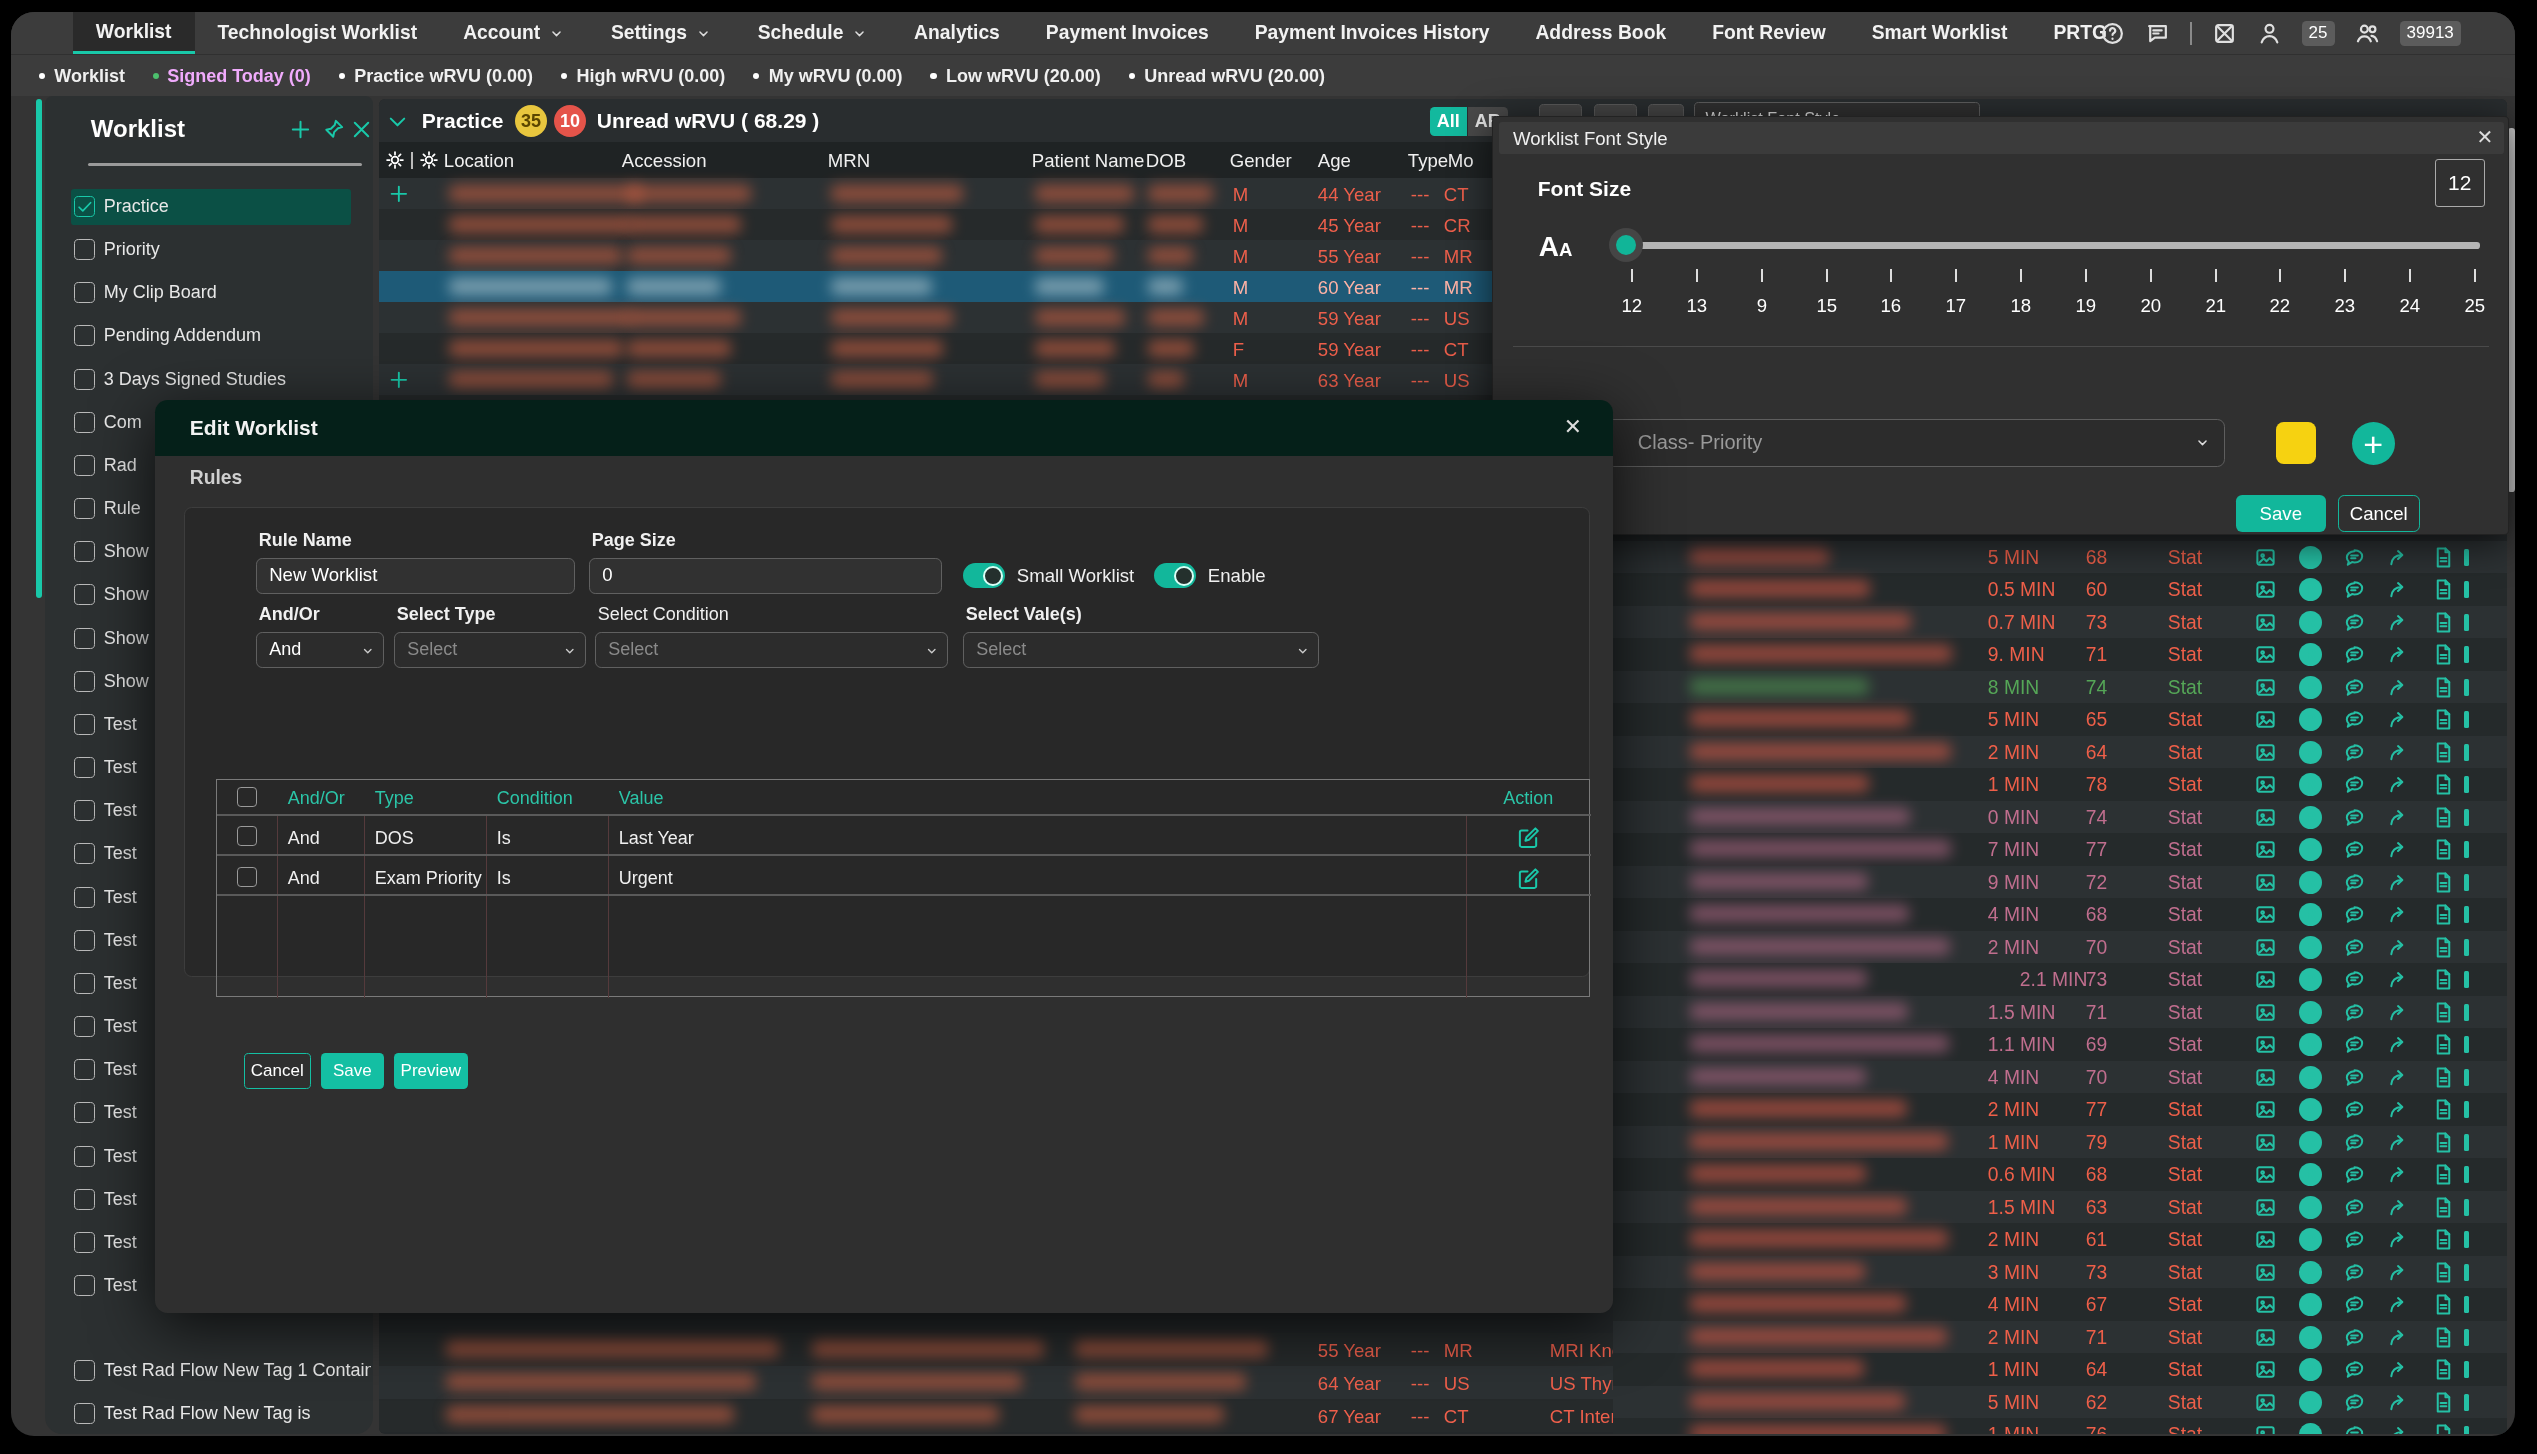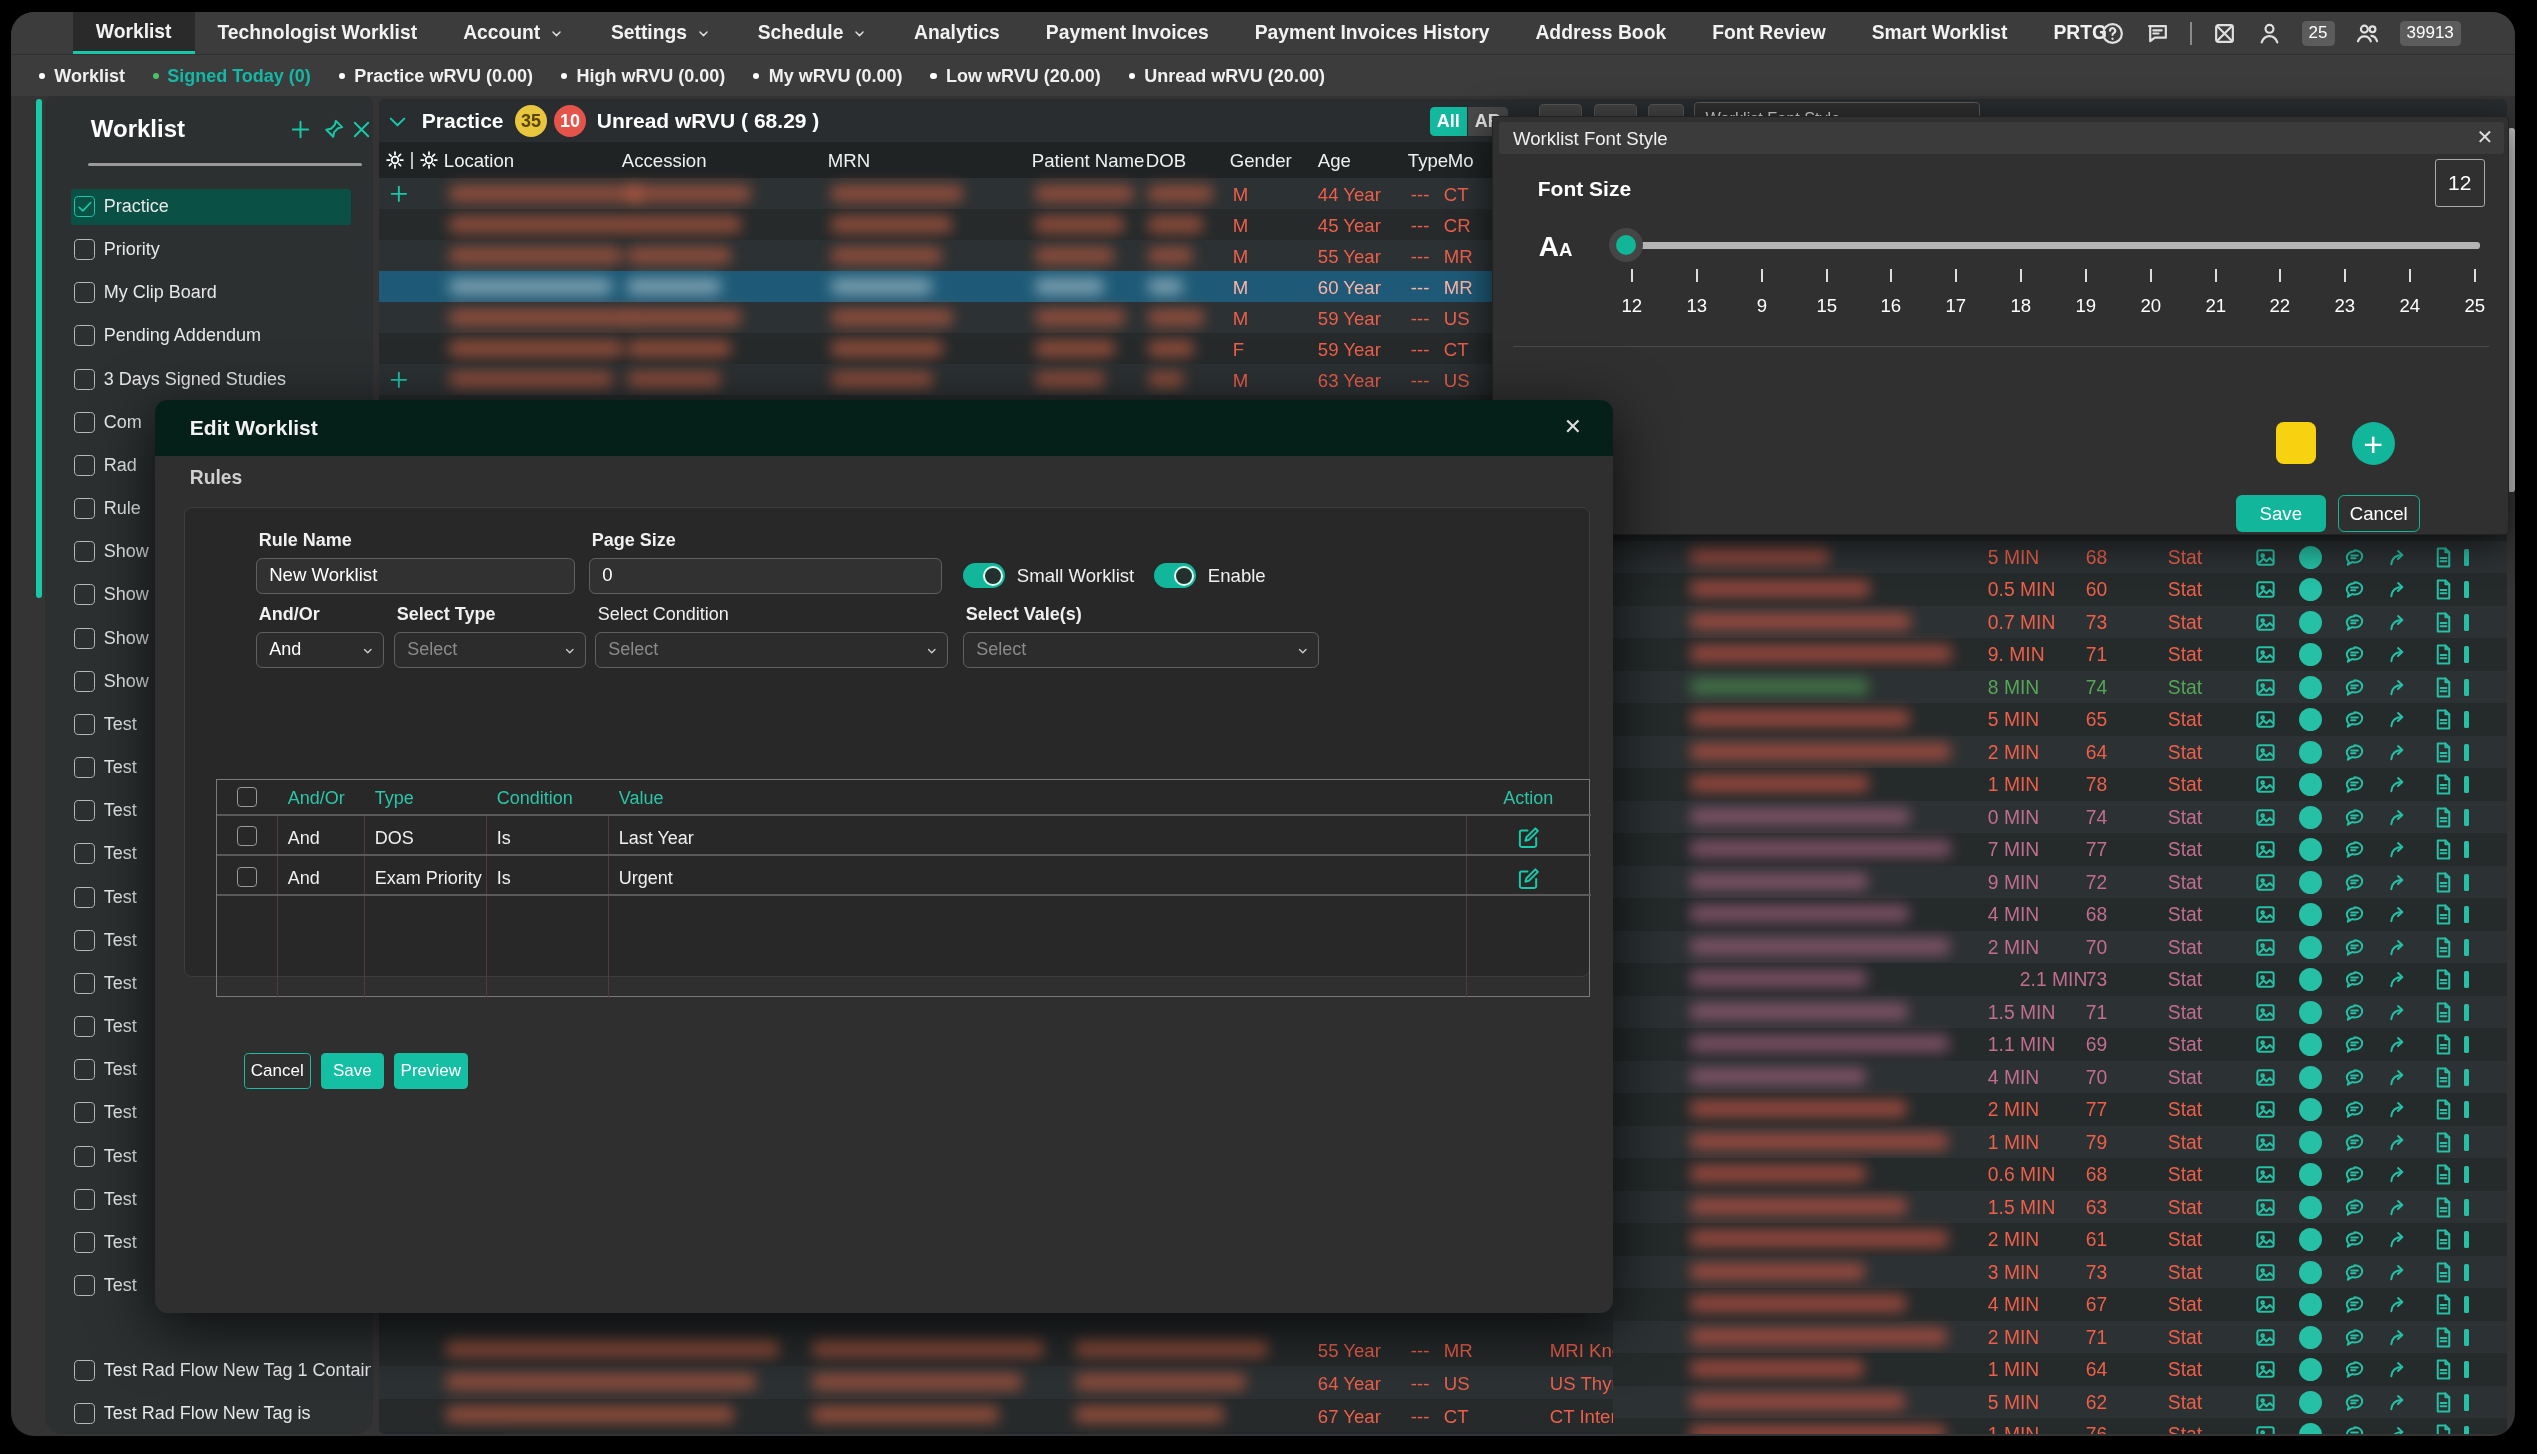--- a/index.html
+++ b/index.html
@@ -19,21 +19,21 @@
   .nav-ico { width:25px; height:25px; color:#e0e0e0; }
   .nav-badge { background:#5c5c5c; color:#fff; border-radius:4.6px; font-size:17px; padding:2.3px 7px; }
   #nav-divider { width:1.5px; height:23px; background:#8a8a8a; }
 
   
   #filterbar { position:absolute; left:0; top:42px; width:2504px; height:42px; background:#3c3c3c;
     border-top:0.8px solid #303030; }
   #filter-items { position:absolute; left:28px; top:0; height:42px; display:flex; gap:28px; align-items:center; }
   .filter-item { display:flex; align-items:center; gap:9.3px; font-size:18px; font-weight:700; color:#f0f0f0; white-space:nowrap; }
   .filter-dot { width:6.2px; height:6.2px; border-radius:50%; background:#fff; }
-  .filter-item.hl { color:#14b8a6;gap:8px; } .filter-item.hl .filter-dot { background:#4cc06d; }
+  .filter-item.hl { color:#f0abfc;gap:8px; } .filter-item.hl .filter-dot { background:#4cc06d; }
   #banner { position:absolute; left:1583px; top:48px; width:808px; height:32.5px; border-radius:16.2px;
     background:#3eb371; color:#fff; font-size:18px; font-weight:700; text-align:center; line-height:32.5px;
     white-space:nowrap; overflow:hidden; }
   #aa-btn { position:absolute; left:2399px; top:45px; width:90px; height:39px; border-radius:9.3px;
     border:1.5px solid #cfcfcf; color:#fff; font-size:22.4px; font-weight:700; display:flex; align-items:center;
     justify-content:center; gap:6.2px; background:#3c3c3c; }
   #aa-btn .nav-caret{ width:20px; height:20px; }
 
   
   #scroll-accent { position:absolute; left:25.5px; top:87px; width:5.4px; height:499px; background:#19c8a9; border-radius:3.1px; }
@@ -1570,20 +1570,28 @@
         <div class="fp-tick" style="left: 786px;"></div>
         <div class="fp-num" style="left: 764px;">22</div>
         <div class="fp-tick" style="left: 851px;"></div>
         <div class="fp-num" style="left: 829px;">23</div>
         <div class="fp-tick" style="left: 916px;"></div>
         <div class="fp-num" style="left: 894px;">24</div>
         <div class="fp-tick" style="left: 981px;"></div>
         <div class="fp-num" style="left: 959px;">25</div>
       </div>
     <div id="fp-divider"></div>
+    <div id="fp-select">
+      <span>Class- Priority</span>
+      <span class="nav-caret">
+          <svg viewBox="0 0 24 24">
+            <path d="M7 10l5 5 5-5"></path>
+          </svg>
+        </span>
+    </div>
     <div id="fp-swatch" style="background: rgb(246, 210, 17);"></div>
     <div id="fp-plus">+</div>
     <div id="fp-save">Save</div>
     <div id="fp-cancel">Cancel</div>
   </div>
 
   <div id="modal">
     <div id="modal-header">
       <div id="modal-title">Edit Worklist</div>
       <div id="modal-close">✕</div>

